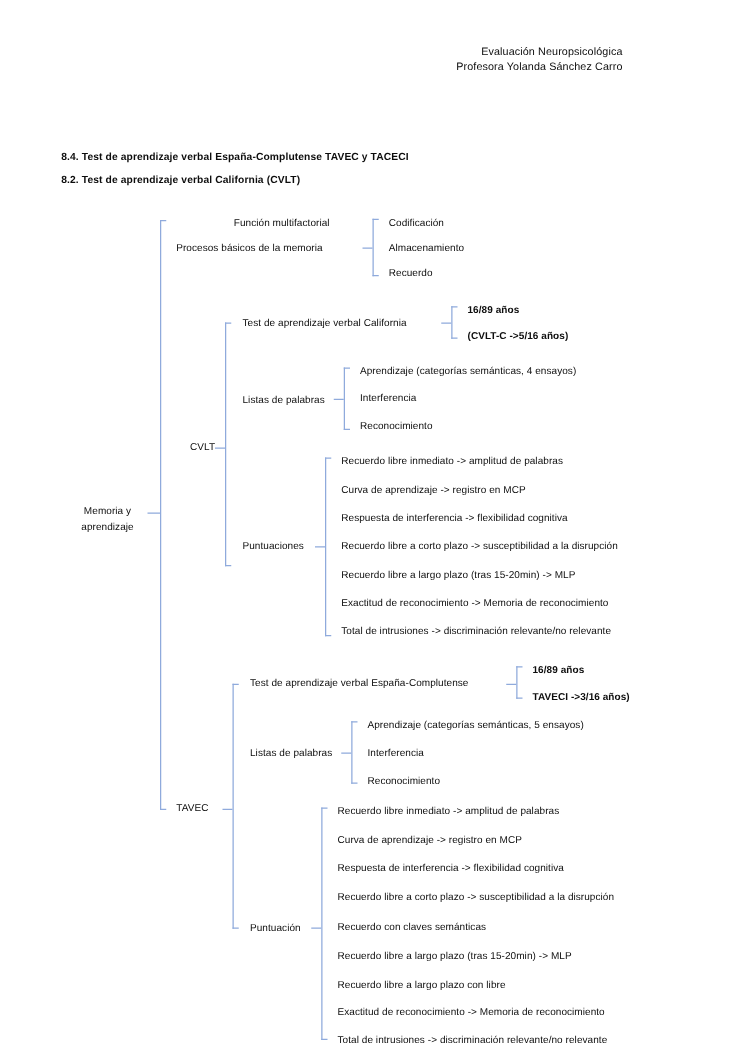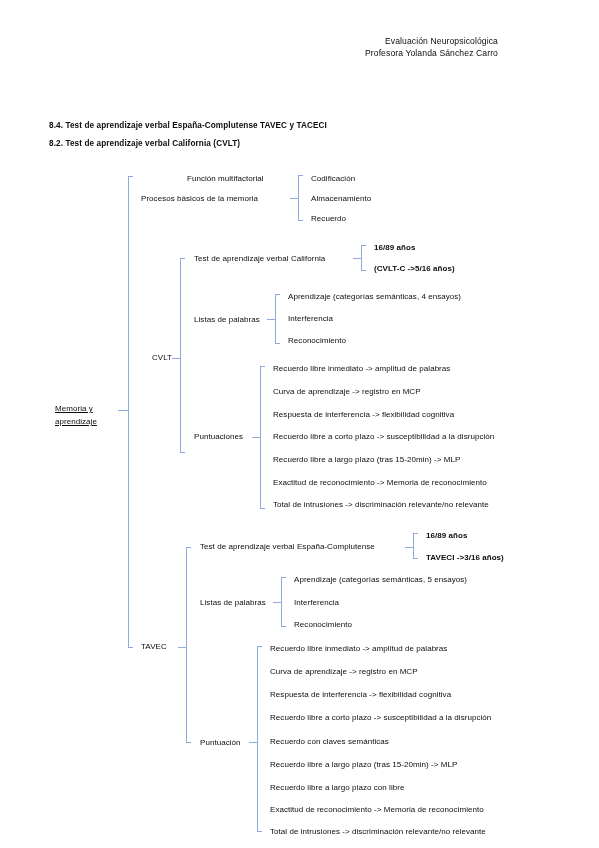--- a/index.html
+++ b/index.html
@@ -78,21 +78,21 @@
 </head>
 <body>
 
 <div class="page">
 
   <div class="hdr hdr1">Evaluación Neuropsicológica</div>
   <div class="hdr hdr2">Profesora Yolanda Sánchez Carro</div>
   <div class="sub sub1">8.2. Test de aprendizaje verbal California (CVLT)</div>
   <div class="sub sub2">8.4. Test de aprendizaje verbal España-Complutense TAVEC y TACECI</div>
 
-  <div class="node two-line" style="left:55px;top:402px;width:62px;text-align:left;text-decoration:underline;">
+  <div class="node two-line" style="left:55px;top:402px;width:62px;text-align:center;">
     <span>Memoria y</span><br>
     <span>aprendizaje</span>
   </div>
 
   <div class="stem" style="left:118px;top:410px;width:10px;"></div>
 
   <div class="brace" style="left:128px;top:176px;height:472px;"></div>
 
   <div class="node" style="left:141px;top:174px;margin-left:46px;">Función multifactorial</div>
 

